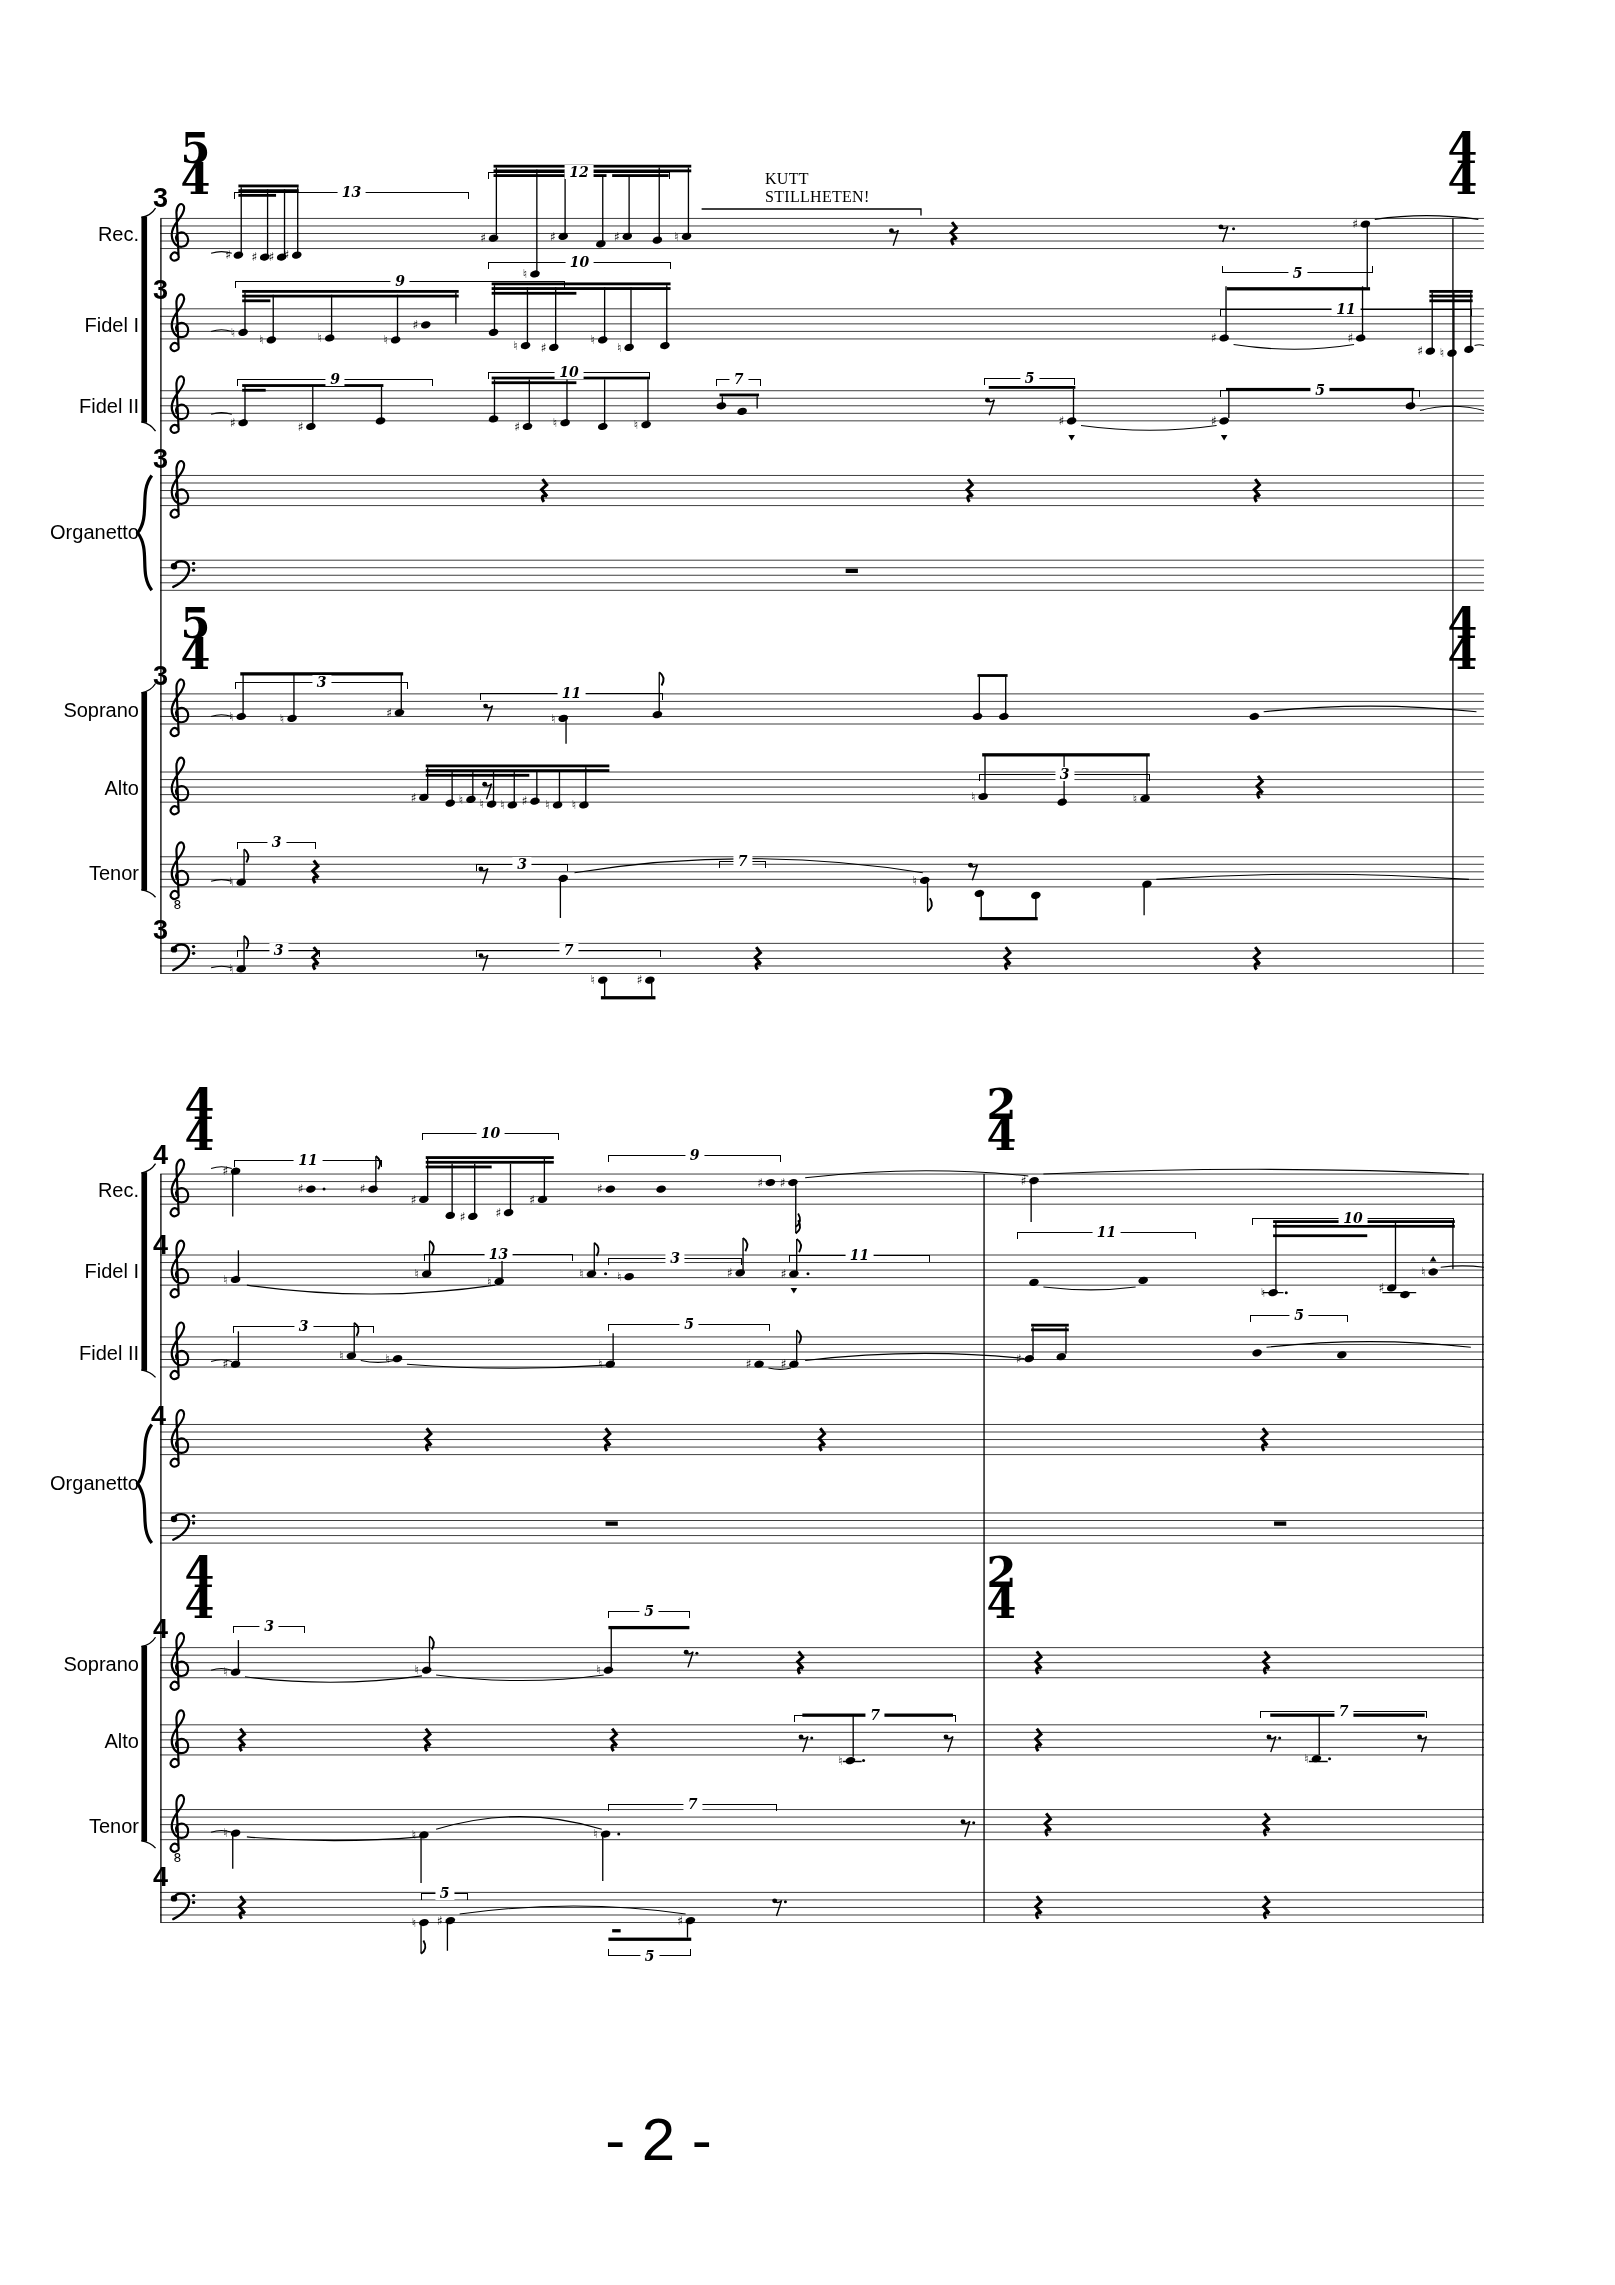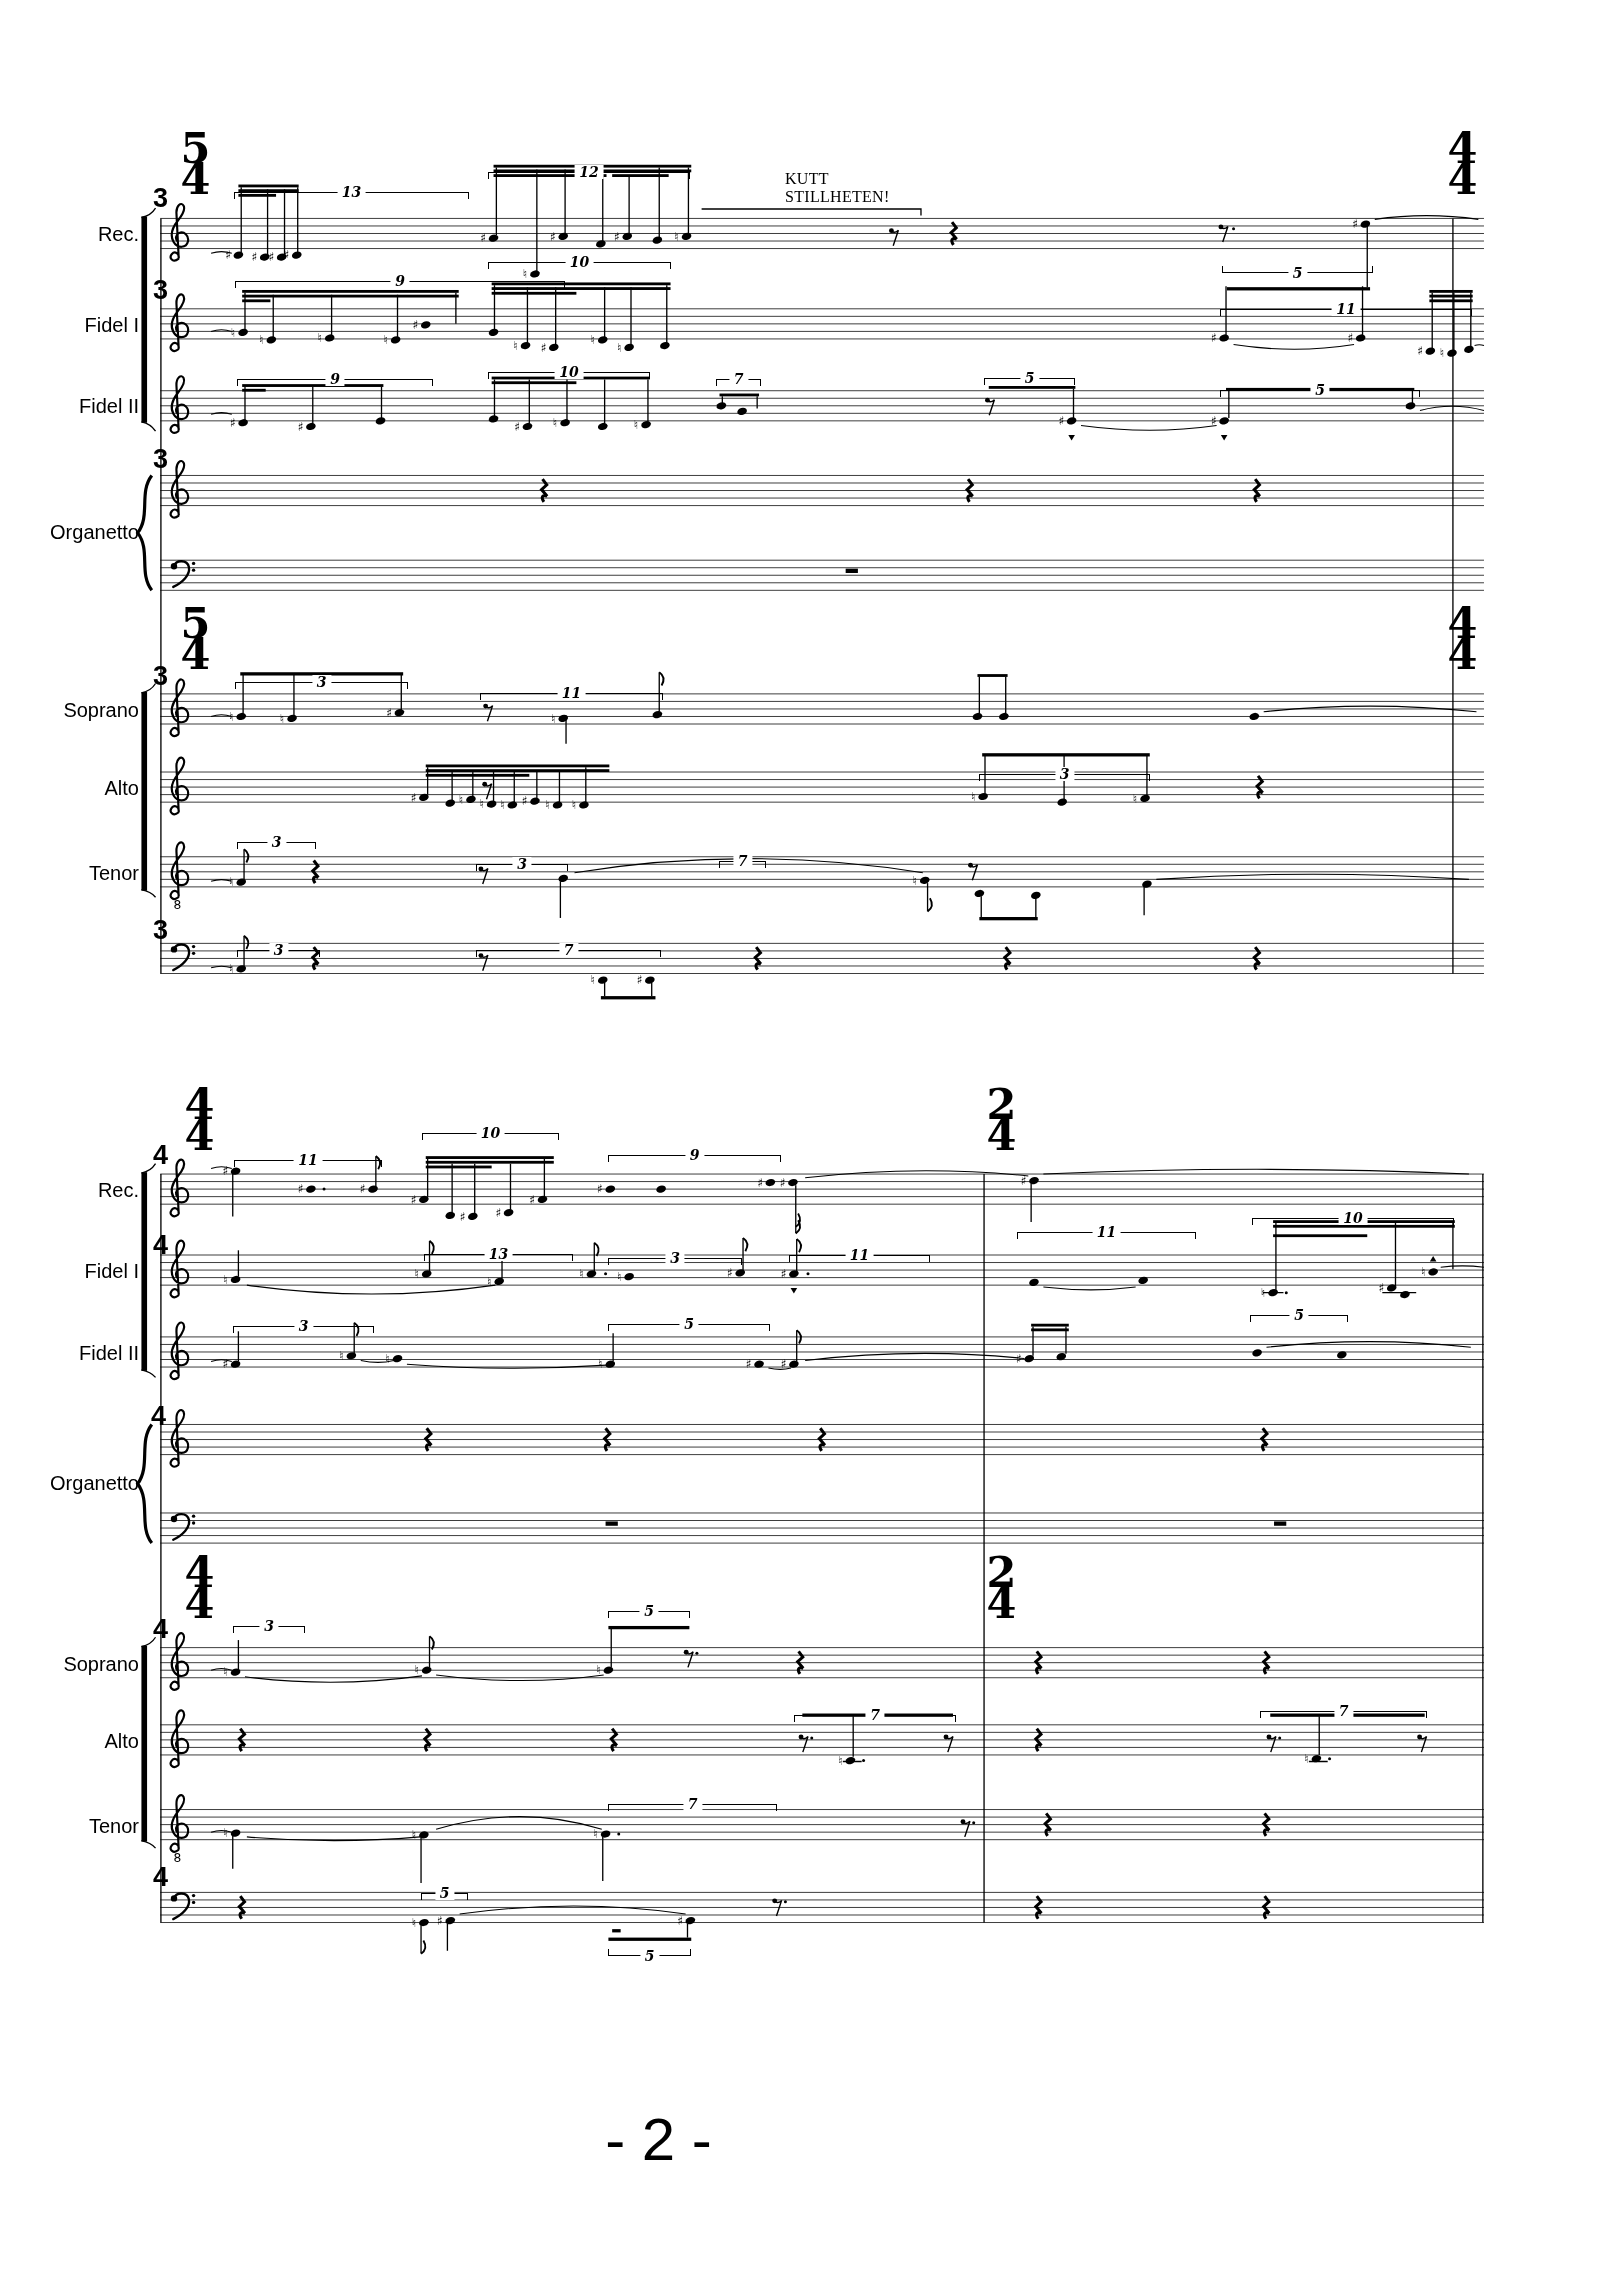--- a/index.html
+++ b/index.html
@@ -534,21 +534,21 @@
       <span>4</span>
     </div>
 <div class="ts" style="left:973px;top:1557px">
       <span>2</span>
       <span>4</span>
     </div>
 
 <div class="tup" style="left:234px;top:192px;width:235px">
       <span class="tn">13</span>
     </div>
-<div class="tup" style="left:488px;top:172px;width:202px">
+<div class="tup" style="left:488px;top:172px;width:182px">
       <span class="tn">12</span>
     </div>
 <div class="tup below" style="left:1222px;top:265px;width:151px">
       <span class="tn">5</span>
     </div>
 <div class="tup" style="left:235px;top:281px;width:330px">
       <span class="tn">9</span>
     </div>
 <div class="tup" style="left:488px;top:262px;width:183px">
       <span class="tn">10</span>
@@ -644,20 +644,20 @@
 <div class="tup" style="left:608px;top:1804px;width:169px">
       <span class="tn">7</span>
     </div>
 <div class="tup" style="left:421px;top:1893px;width:47px">
       <span class="tn">5</span>
     </div>
 <div class="tup below" style="left:608px;top:1948px;width:83px">
       <span class="tn">5</span>
     </div>
 
-<div class="lyr" style="left:785px;top:170px">
+<div class="lyr" style="left:765px;top:170px">
   <span>KUTT</span>
       <span>STILLHETEN!</span>
 </div>
 <div class="pgnum">- 2 -</div>
 
 </div>
 
 
 </body></html>

